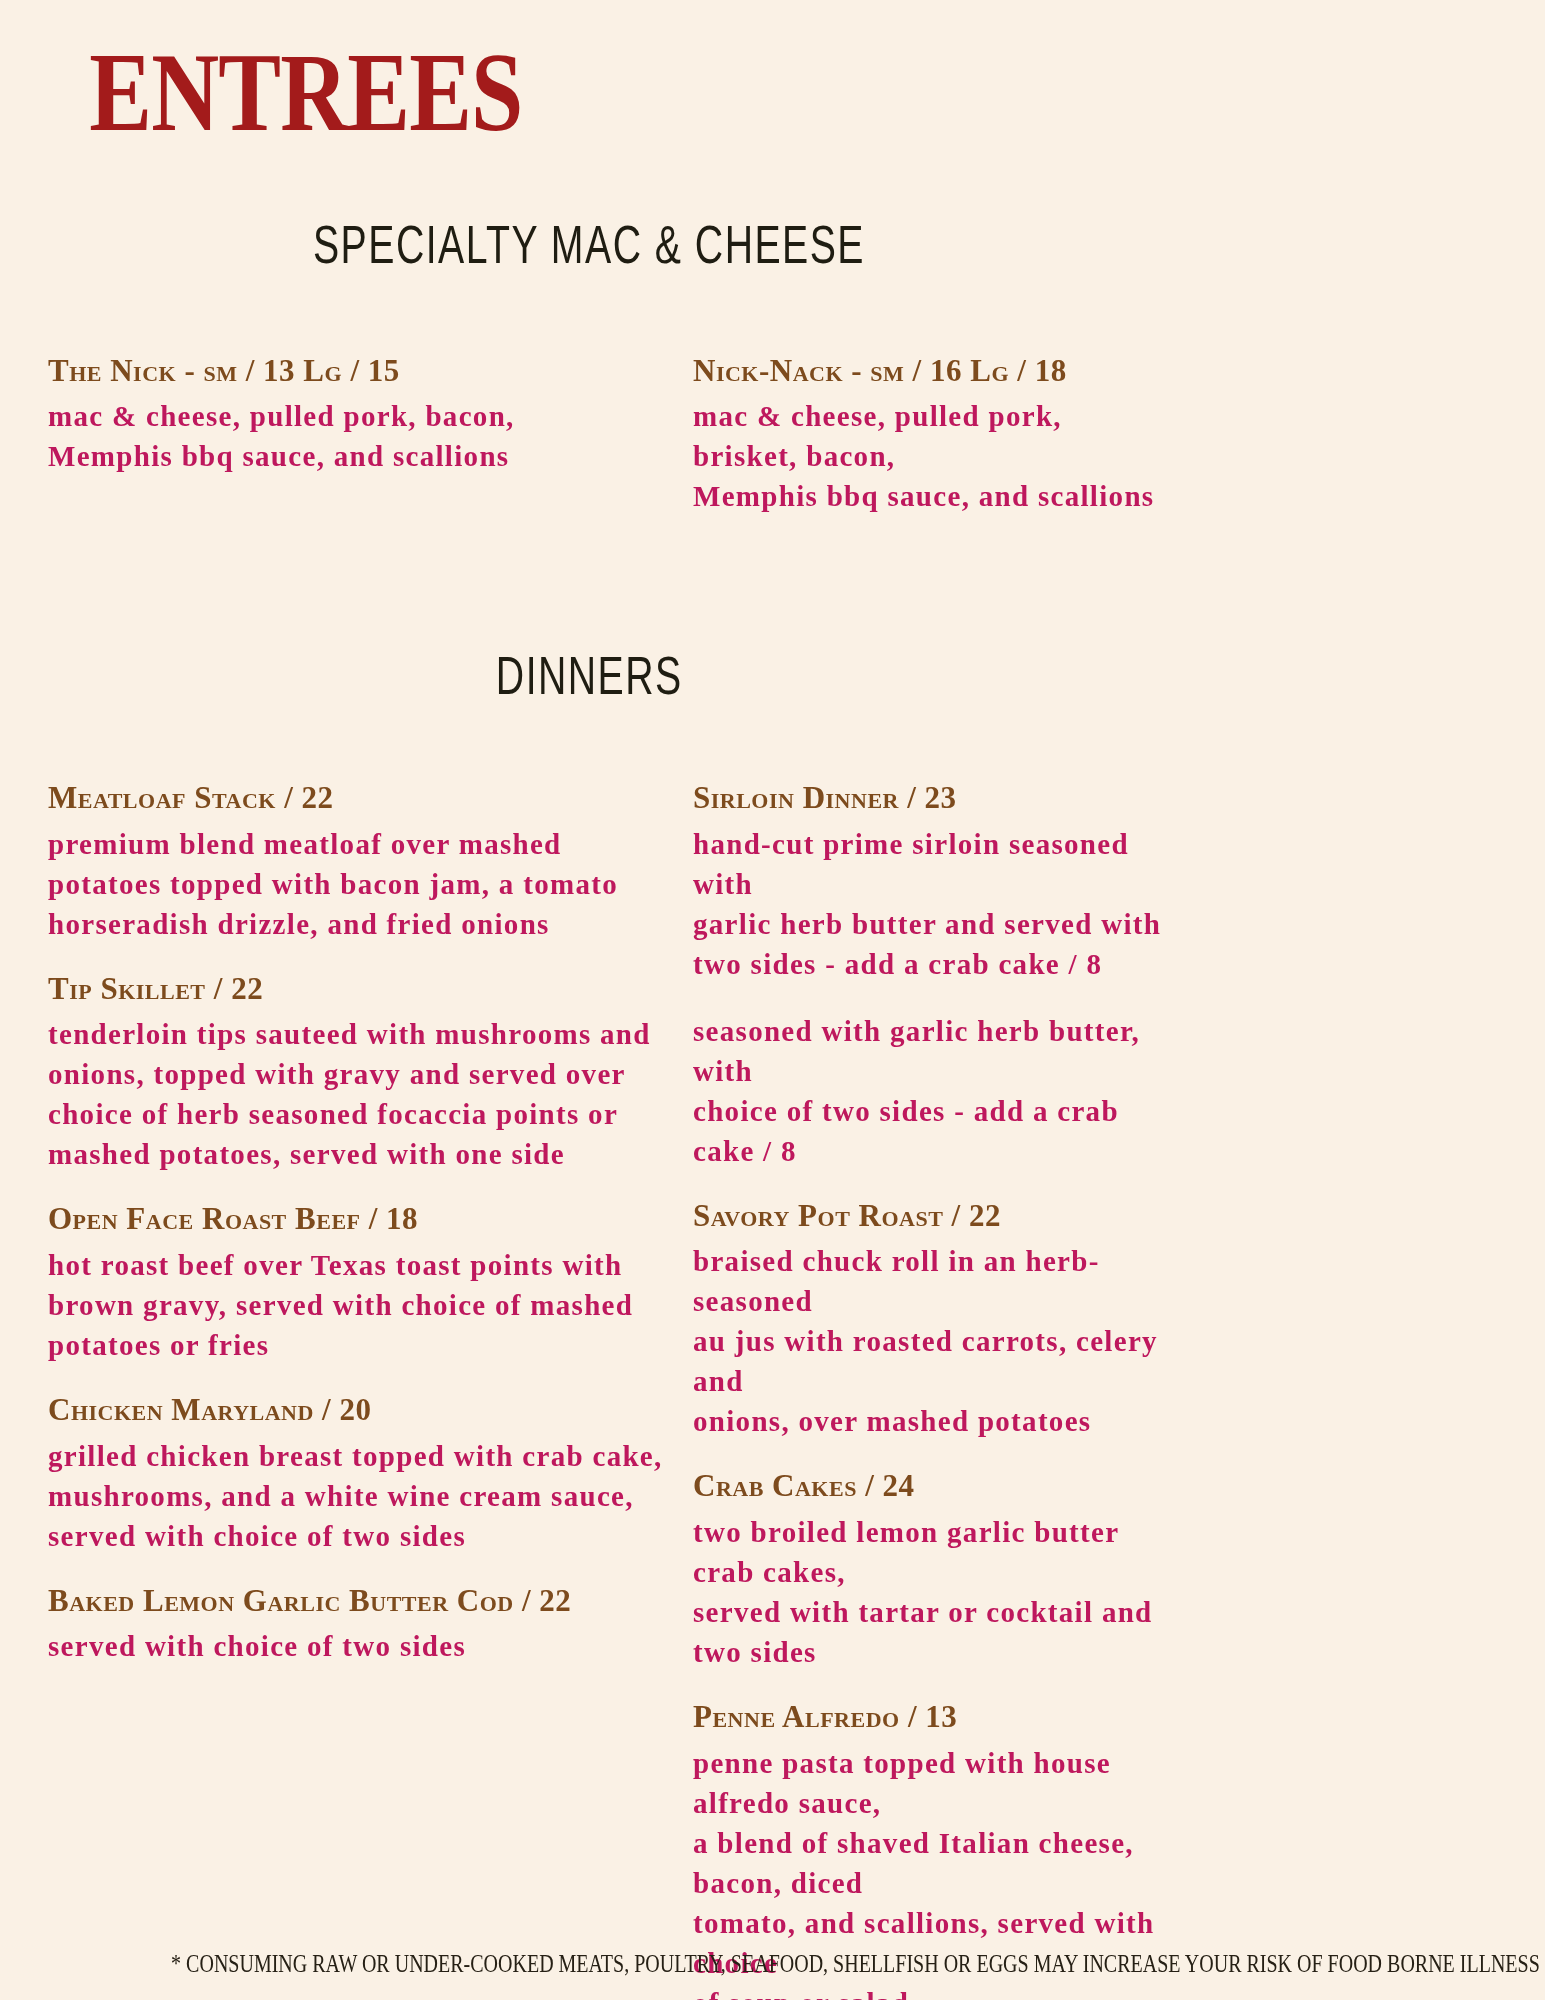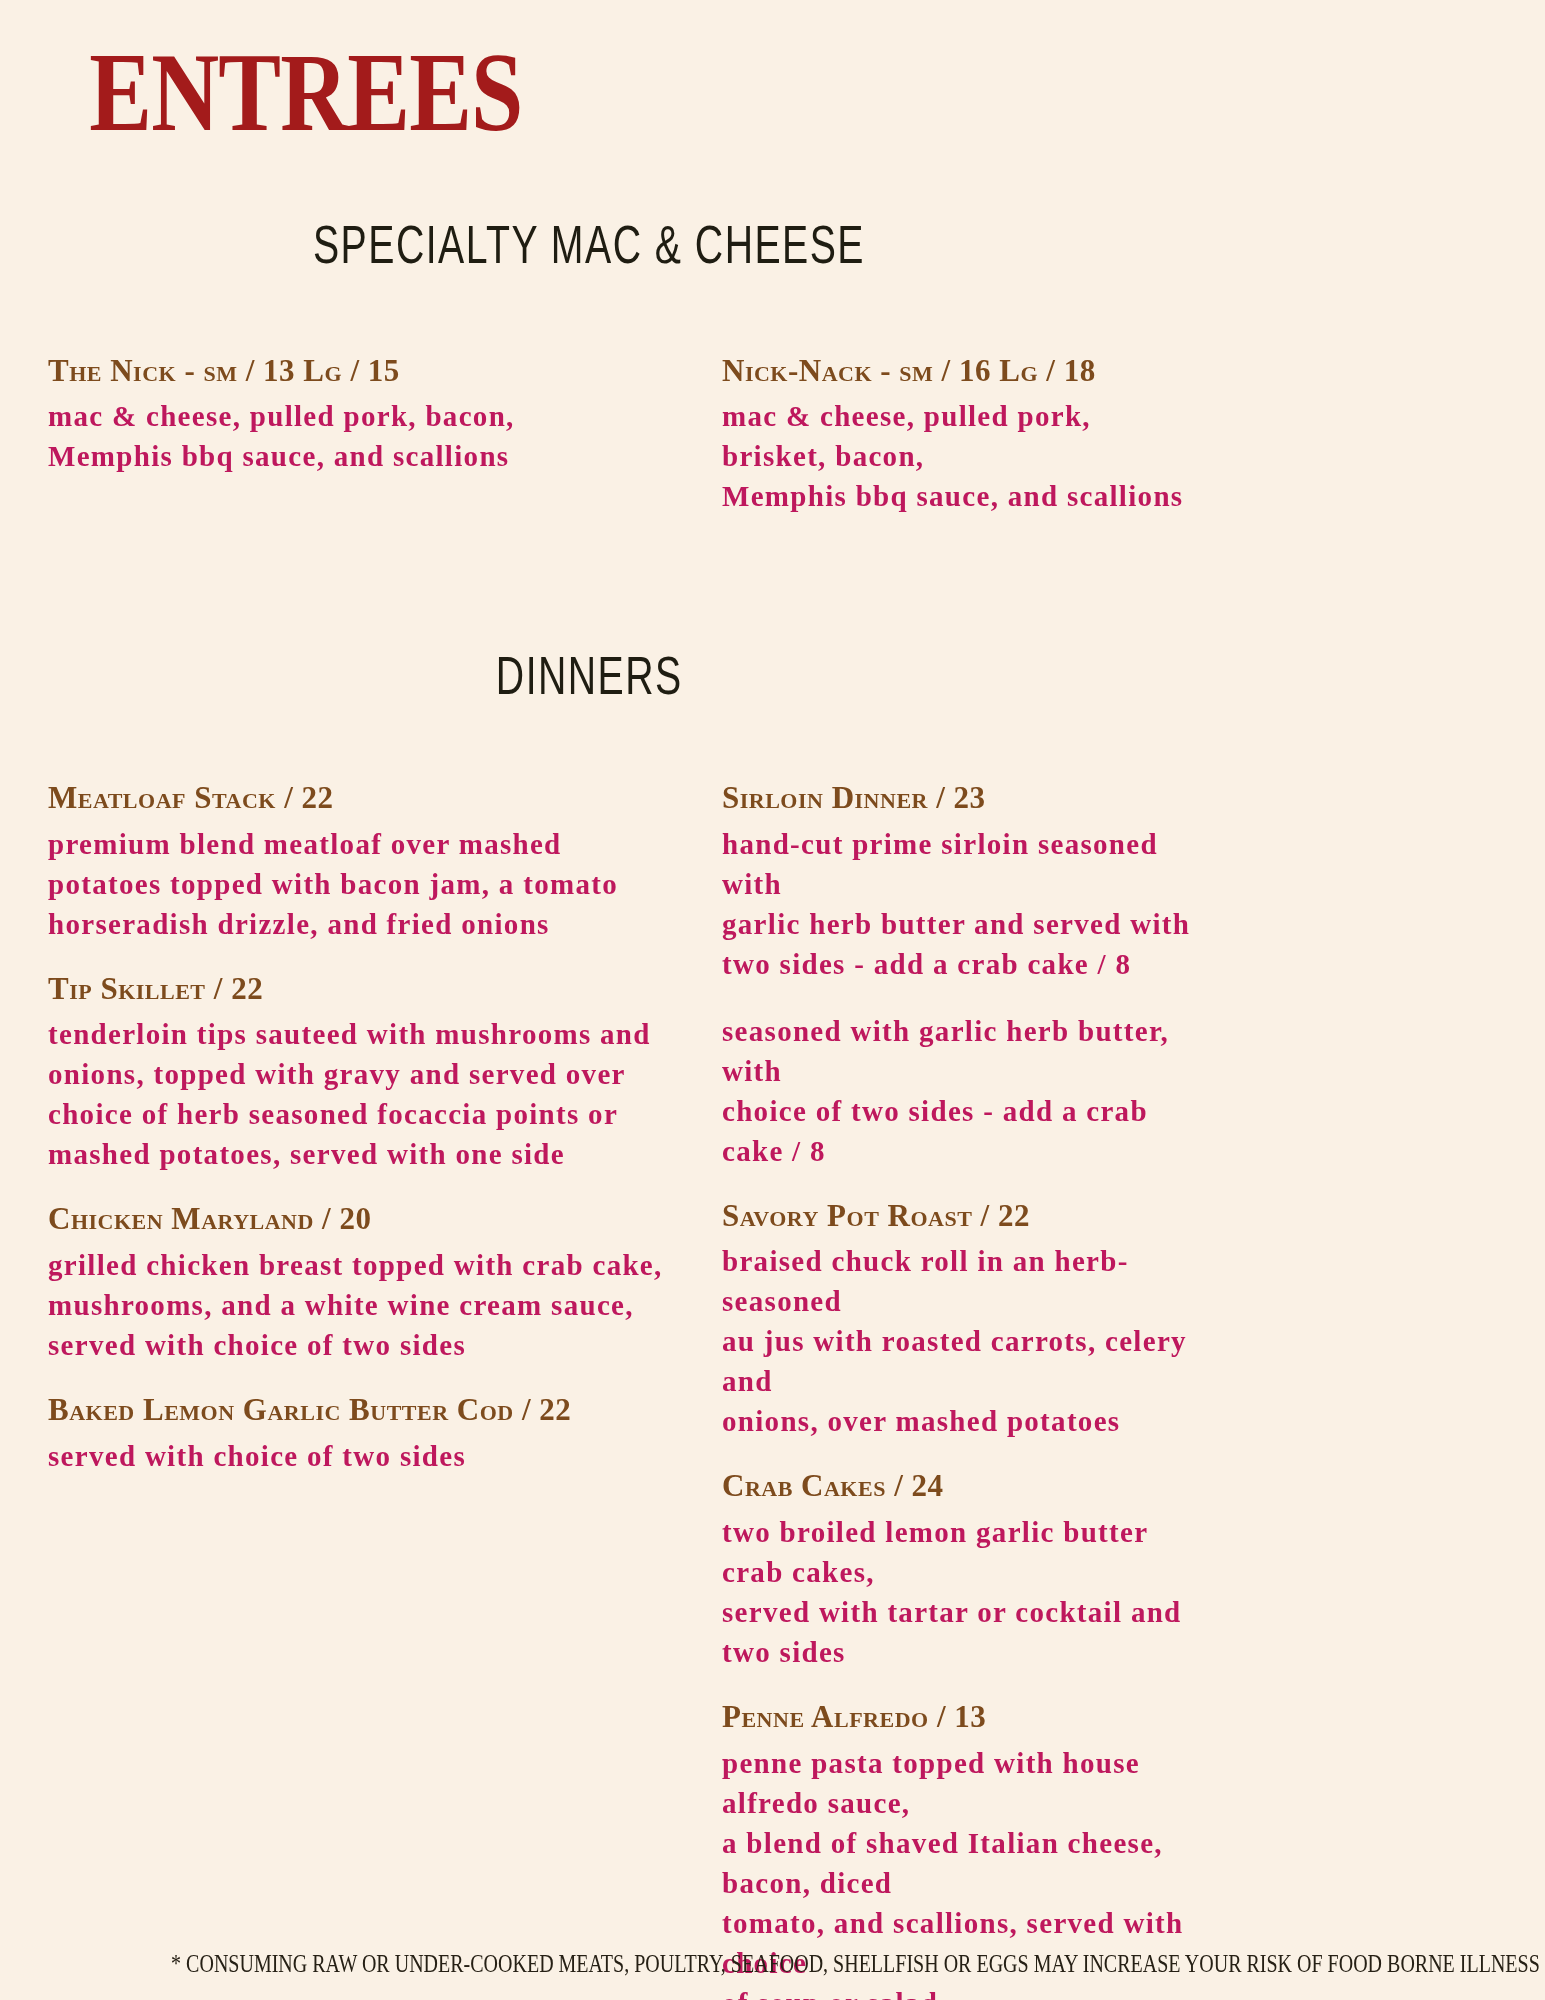--- a/index.html
+++ b/index.html
@@ -37,21 +37,21 @@
     display: inline-block;
     font-family: "Liberation Sans", sans-serif;
     font-weight: 400;
     font-size: 53px;
     letter-spacing: 2px;
     color: #1f1d12;
     transform: scaleX(0.74);
     white-space: nowrap;
   }
   
-  .cols { display: flex; align-items: flex-start; gap: 29px; }
+  .cols { display: flex; align-items: flex-start; }
   .col-left  { width: 645px; flex: none; }
   .col-right { width: 470px; flex: none; }
   
   .menu-item { margin: 0 0 27px; }
   .item-name {
     font-family: "Liberation Serif", serif;
     font-variant: small-caps;
     font-weight: bold;
     font-size: 31px;
     line-height: 1.15;
@@ -131,20 +131,26 @@
 horseradish drizzle, and fried onions</p>
         </article>
         <article class="menu-item">
           <h3 class="item-name">Tip Skillet / 22</h3>
           <p class="item-desc">tenderloin tips sauteed with mushrooms and
 onions, topped with gravy and served over
 choice of herb seasoned focaccia points or
 mashed potatoes, served with one side</p>
         </article>
         <article class="menu-item">
+          <h3 class="item-name">Open Face Roast Beef / 18</h3>
+          <p class="item-desc">hot roast beef over Texas toast points with
+brown gravy, served with choice of mashed
+potatoes or fries</p>
+        </article>
+        <article class="menu-item">
           <h3 class="item-name">Chicken Maryland / 20</h3>
           <p class="item-desc">grilled chicken breast topped with crab cake,
 mushrooms, and a white wine cream sauce,
 served with choice of two sides</p>
         </article>
         <article class="menu-item">
           <h3 class="item-name">Baked Lemon Garlic Butter Cod / 22</h3>
           <p class="item-desc">served with choice of two sides</p>
         </article>
       </div>

